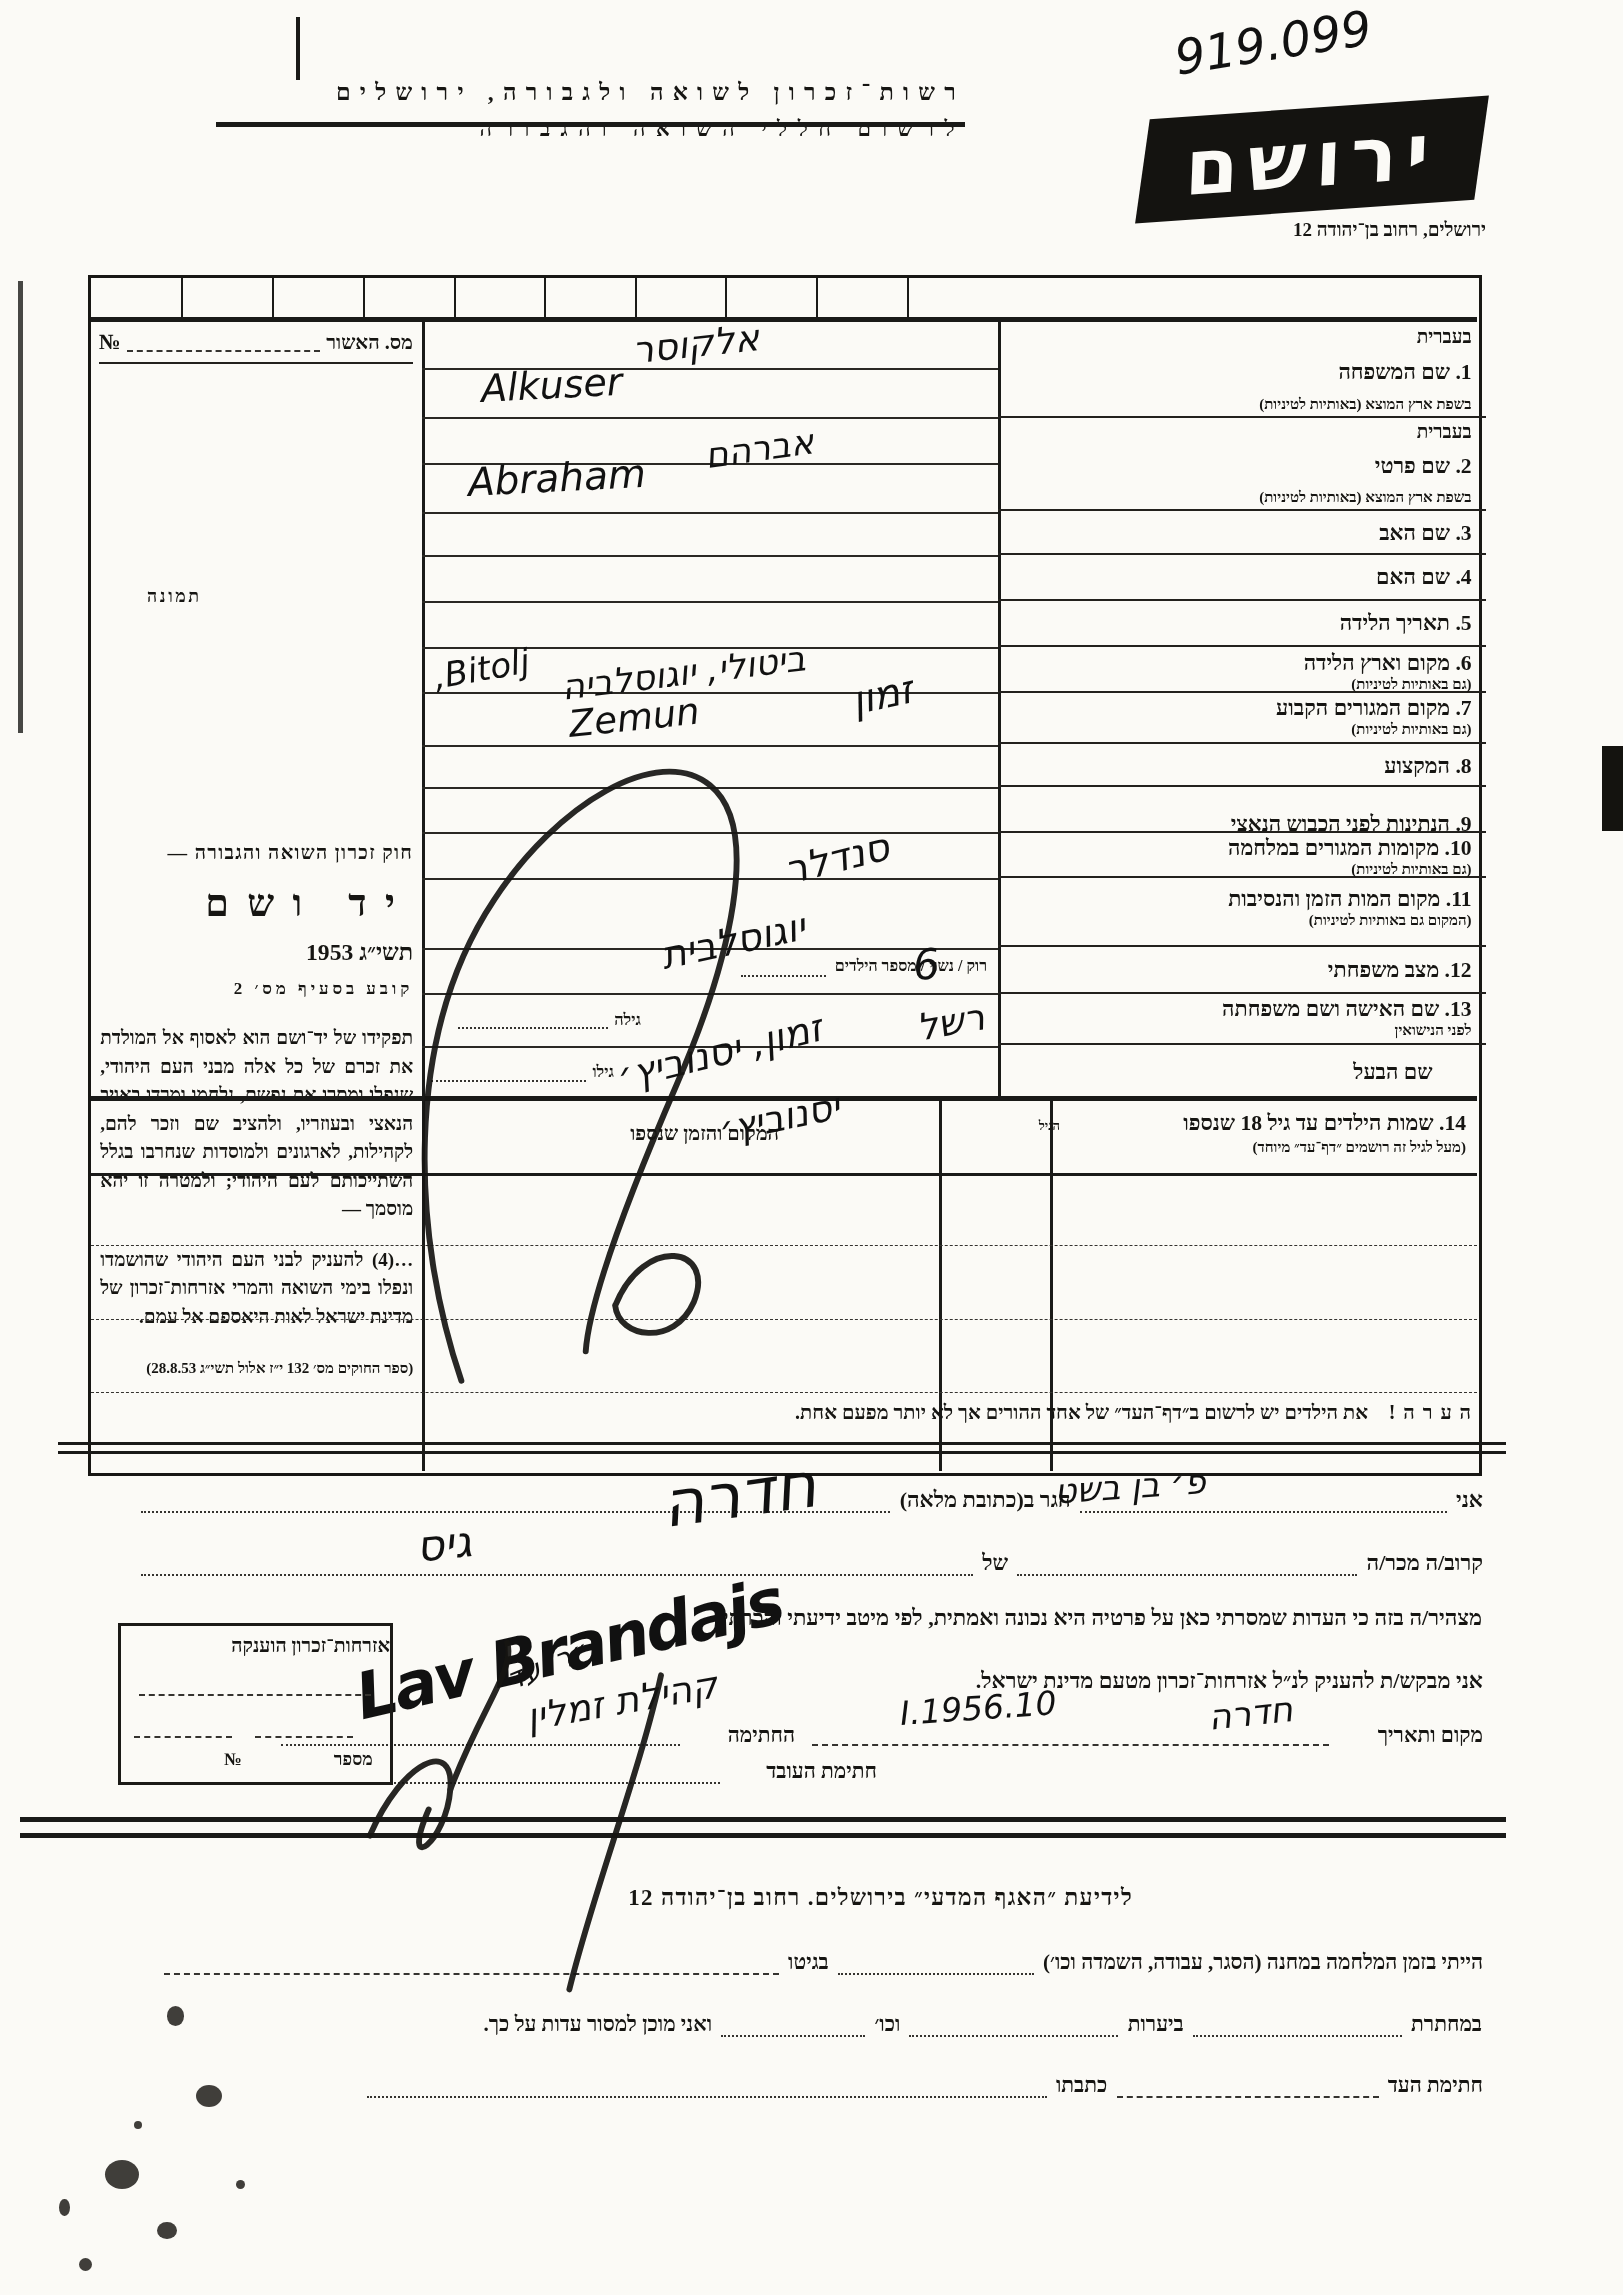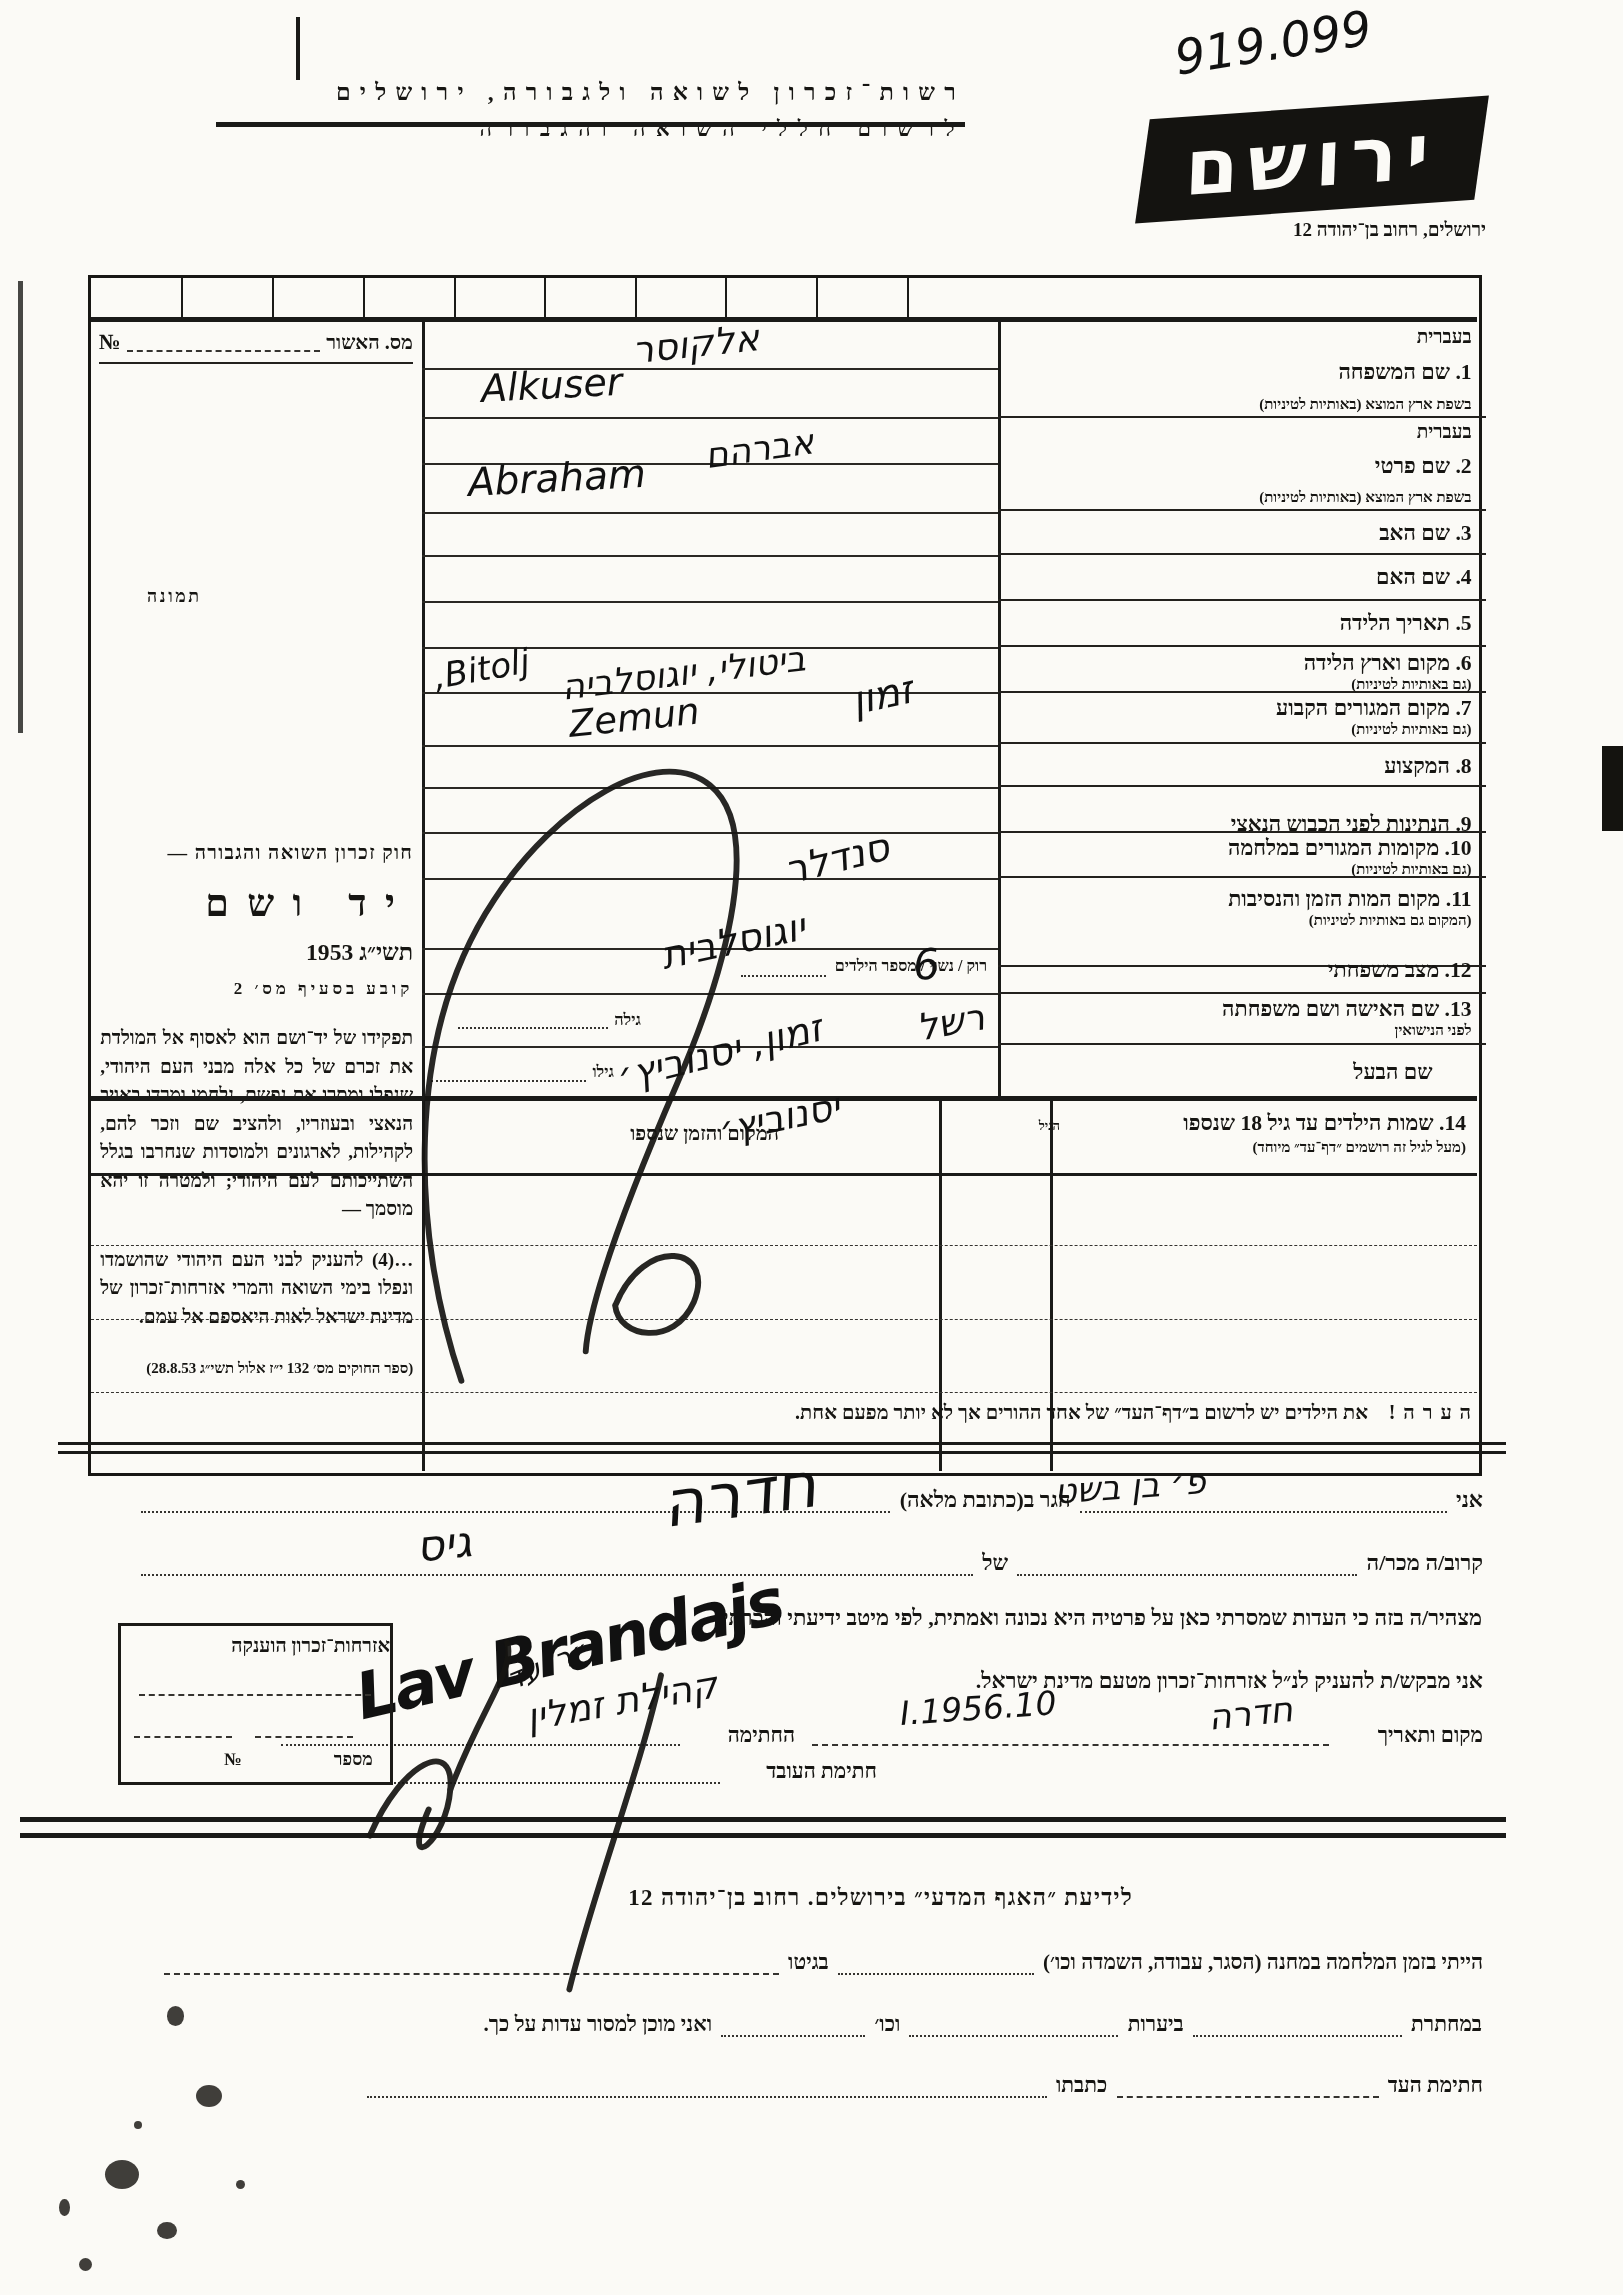--- a/index.html
+++ b/index.html
@@ -154,21 +154,21 @@
     <div class="rrow" style="left:907px;top:467px;height:42px;">
       <div class="rtitle" style="margin-top:5.2px;">8. המקצוע</div>
     </div>
     <div class="rrow" style="left:907px;top:509px;height:46px;">
       <div class="rtitle" style="margin-top:21px;">9. הנתינות לפני הכבוש הנאצי</div>
     </div>
     <div class="rrow" style="left:907px;top:554px;height:46px;">
       <div class="rtitle">10. מקומות המגורים במלחמה</div>
       <div class="rsub">(גם באותיות לטיניות)</div>
     </div>
-    <div class="rrow" style="left:907px;top:600px;height:89px;">
+    <div class="rrow" style="left:907px;top:600px;height:69px;">
       <div class="rtitle" style="margin-top:5.2px;">11. מקום המות הזמן והנסיבות</div>
       <div class="rsub">(המקום גם באותיות לטיניות)</div>
     </div>
     <div class="rrow" style="left:907px;top:670px;height:46px;">
       <div class="rtitle" style="margin-top:6.5px;">12. מצב משפחתי</div>
     </div>
     <div class="rrow" style="left:907px;top:715px;height:52px;">
       <div class="rtitle">13. שם האישה ושם משפחתה</div>
       <div class="rsub">לפני הנישואין</div>
     </div>

